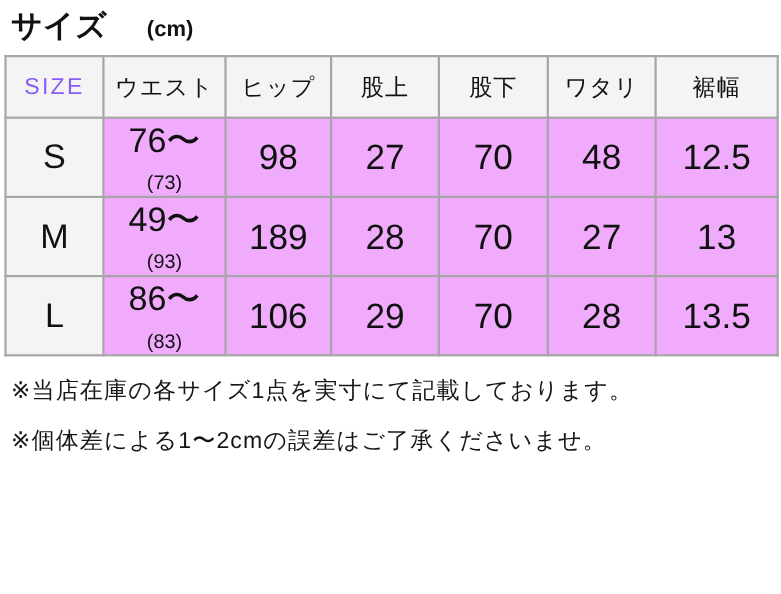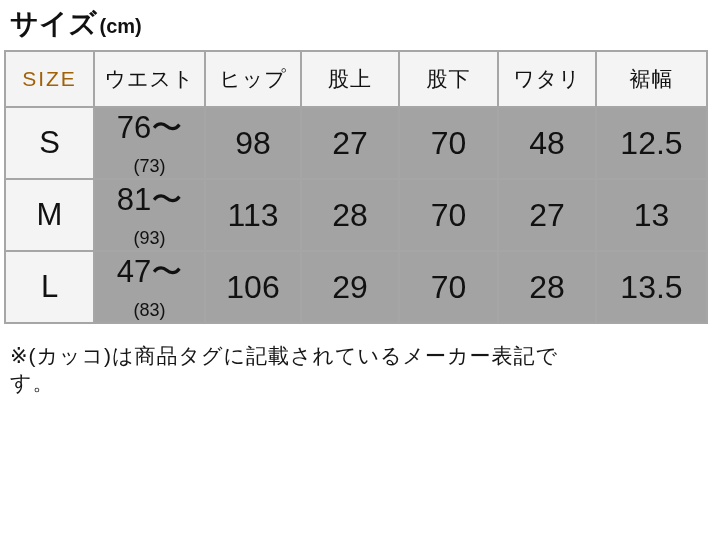--- a/index.html
+++ b/index.html
@@ -24,20 +24,21 @@
     gap: 2px;
   }
   .title-main {
     font-size: 28px;
     font-weight: bold;
     letter-spacing: 0.5px;
   }
   .title-unit {
     font-size: 20px;
     font-weight: bold;
+    margin-left: 34px;
   }
   table.size-table {
     border-collapse: collapse;
     table-layout: fixed;
     width: 702px;
     margin: 7px 0 0 4px;
   }
   .size-table th, .size-table td {
     border: 2px solid #a6a6a6;
     text-align: center;
@@ -47,25 +48,25 @@
   .size-table thead th {
     background: #f4f4f4;
     height: 54px;
     font-size: 21px;
     font-weight: normal;
     letter-spacing: 1px;
   }
   .size-table thead th.col-size {
     font-weight: normal;
     letter-spacing: 2px;
-    color: #a16207;
+    color: #8b5cf6;
   }
   .size-table tbody td {
     height: 70px;
-    background: #a3a3a3;
+    background: #f0abfc;
     font-size: 32px;
     font-weight: normal;
   }
   .size-table tbody td.size-cell {
     background: #f4f4f4;
     font-size: 31px;
   }
   .waist-main {
     font-size: 31px;
     line-height: 1.0;
@@ -126,41 +127,42 @@
         </td>
         <td>98</td>
         <td>27</td>
         <td>70</td>
         <td>48</td>
         <td>12.5</td>
       </tr>
       <tr>
         <td class="size-cell">M</td>
         <td>
-          <div class="waist-main">81〜</div>
+          <div class="waist-main">49〜</div>
           <div class="waist-sub">(93)</div>
         </td>
-        <td>113</td>
+        <td>189</td>
         <td>28</td>
         <td>70</td>
         <td>27</td>
         <td>13</td>
       </tr>
       <tr>
         <td class="size-cell">L</td>
         <td>
-          <div class="waist-main">47〜</div>
+          <div class="waist-main">86〜</div>
           <div class="waist-sub">(83)</div>
         </td>
         <td>106</td>
         <td>29</td>
         <td>70</td>
         <td>28</td>
         <td>13.5</td>
       </tr>
     </tbody>
   </table>
 
   <div class="notes">
-    <p class="note">※(カッコ)は商品タグに記載されているメーカー表記です。</p>
+    <p class="note">※当店在庫の各サイズ1点を実寸にて記載しております。</p>
+    <p class="note">※個体差による1〜2cmの誤差はご了承くださいませ。</p>
   </div>
 
 </div>
 
 </body></html>

